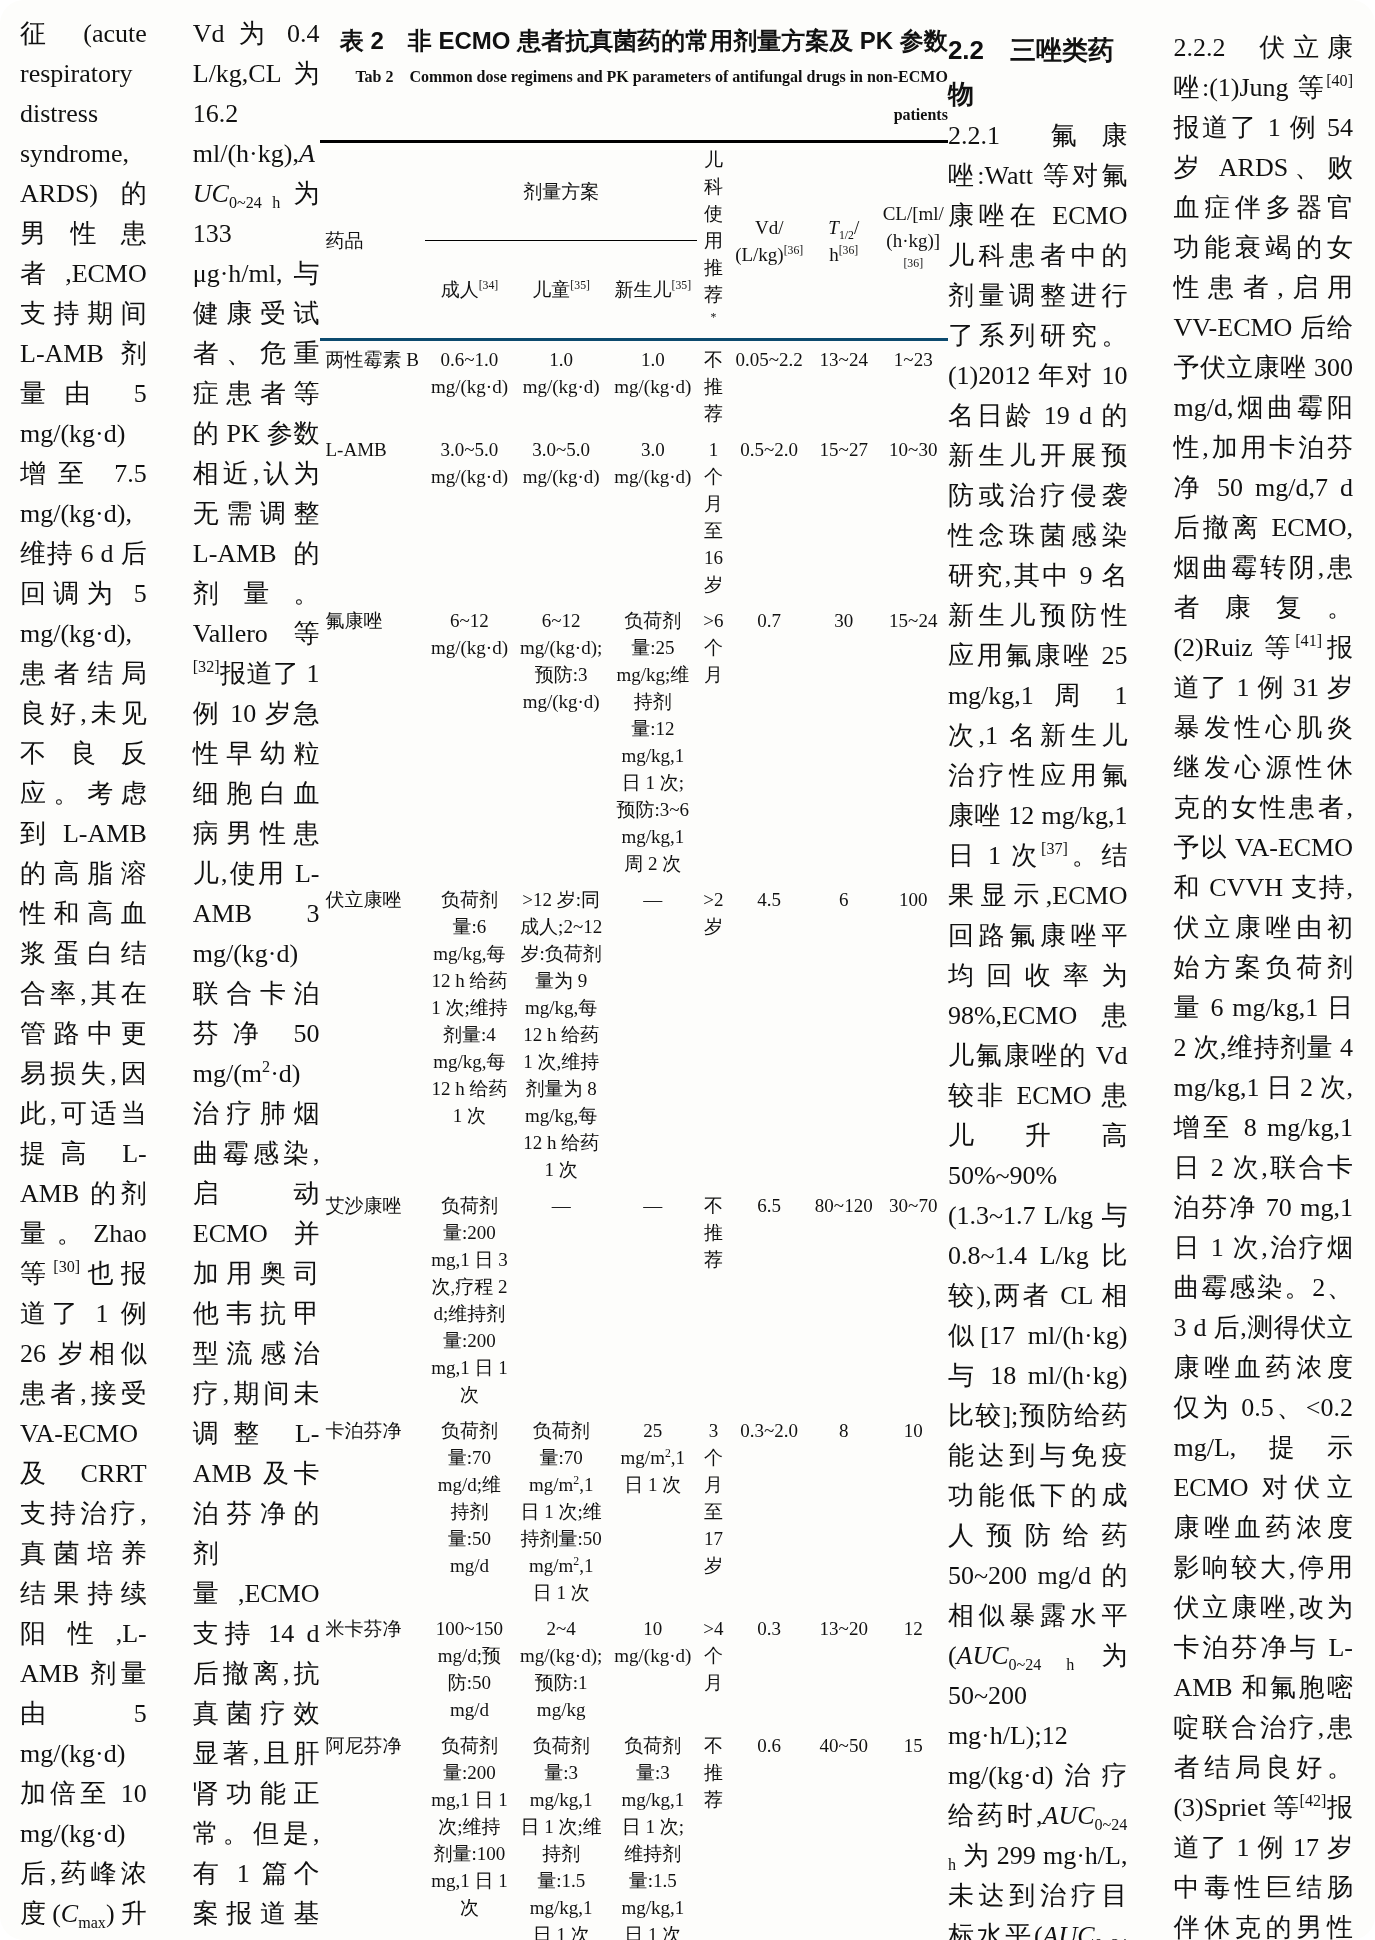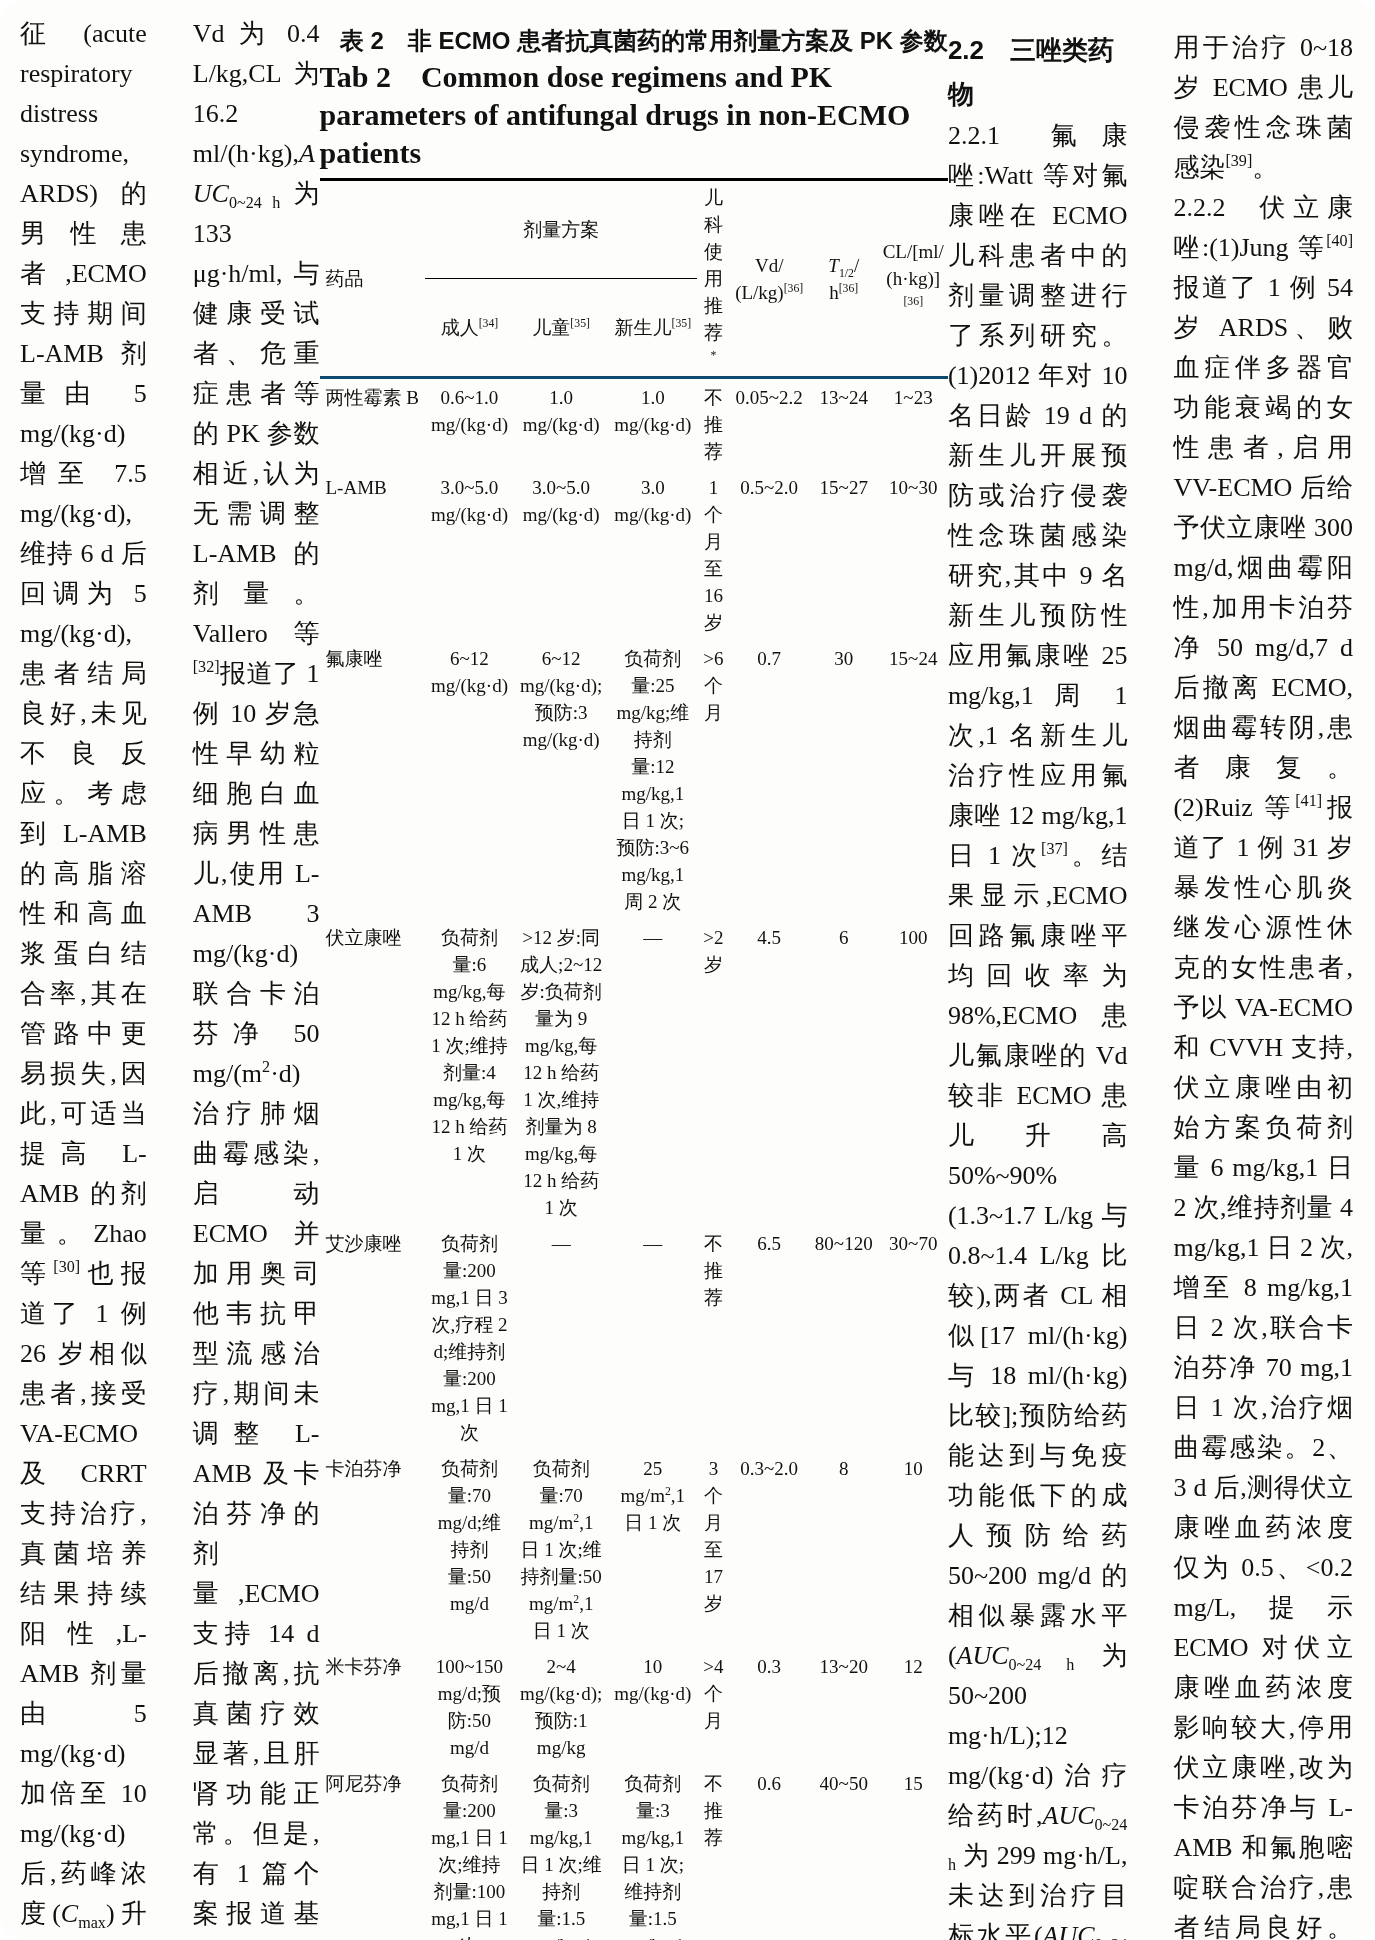--- a/index.html
+++ b/index.html
@@ -25,21 +25,21 @@
   sup { font-size:0.62em; vertical-align:super; line-height:0; }
   sub { font-size:0.62em; vertical-align:sub; line-height:0; }
 
   
   .table-block { margin-top:10px; }
   .tbl-title-cn {
     text-align:right; font-weight:bold; font-size:24px; line-height:34px;
     font-family:"Liberation Sans","DejaVu Sans",sans-serif;
   }
   .tbl-title-en {
-    text-align:left; font-weight:bold; font-size:30px; line-height:38px;
+    text-align:right; font-weight:bold; font-size:16px; line-height:38px;
   }
   table.tbl {
     width:100%;
     border-collapse:collapse;
     border-top:3px solid #000;
     border-bottom:6px double #000;
     font-size:19px; line-height:27px;
     margin-top:6px;
   }
   table.tbl thead { border-bottom:3px solid #0c4a6e; }
@@ -195,18 +195,17 @@
       <div>注:艾沙康唑 200 mg 等同于艾沙康唑硫酸酯 372 mg;“—”表示无相关数据;“<sup>*</sup>”表示美国食品药品监督管理局的儿科使用推荐</div>
     </div>
   </section>
 
   <section class="two-col bottom">
     <div class="col">
       <h3 class="sec-head">2.2 三唑类药物</h3>
       <p>2.2.1 氟康唑:Watt 等对氟康唑在 ECMO 儿科患者中的剂量调整进行了系列研究。(1)2012 年对 10 名日龄 19 d 的新生儿开展预防或治疗侵袭性念珠菌感染研究,其中 9 名新生儿预防性应用氟康唑 25 mg/kg,1 周 1 次,1 名新生儿治疗性应用氟康唑 12 mg/kg,1 日 1 次<sup>[37]</sup>。结果显示,ECMO 回路氟康唑平均回收率为 98%,ECMO 患儿氟康唑的 Vd 较非 ECMO 患儿升高 50%~90%(1.3~1.7 L/kg 与 0.8~1.4 L/kg 比较),两者 CL 相似[17 ml/(h·kg)与 18 ml/(h·kg)比较];预防给药能达到与免疫功能低下的成人预防给药 50~200 mg/d 的相似暴露水平(<i>AUC</i><sub>0~24 h</sub> 为 50~200 mg·h/L);12 mg/(kg·d)治疗给药时,<i>AUC</i><sub>0~24 h</sub> 为 299 mg·h/L,未达到治疗目标水平(<i>AUC</i><sub>0~24 h</sub>&gt;400 mg·h/L),建议剂量可增至 30~40 mg/kg。(2)2015 年,该团队基于 40 名日龄 22 d 的新生儿预防和治疗侵袭性念珠菌感染的数据(21 名新生儿接受 ECMO),建立了群体药动学模型。结果显示,ECMO 患儿的氟康唑 Vd 增加,建议预防方案为负荷剂量 12 mg/kg,维持剂量 6 mg/kg,1 日 1 次;治疗方案负荷剂量为 35 mg/kg,维持剂量为 12 mg/kg。(3)随后,该团队开发的生理药动学模型亦支持氟康唑负荷剂量 35 mg/kg</p>
     </div>
     <div class="col">
-      <p>用于治疗 0~18 岁 ECMO 患儿侵袭性念珠菌感染<sup>[39]</sup>。</p>
       <p>2.2.2 伏立康唑:(1)Jung 等<sup>[40]</sup>报道了 1 例 54 岁 ARDS、败血症伴多器官功能衰竭的女性患者,启用 VV-ECMO 后给予伏立康唑 300 mg/d,烟曲霉阳性,加用卡泊芬净 50 mg/d,7 d 后撤离 ECMO,烟曲霉转阴,患者康复。(2)Ruiz 等<sup>[41]</sup>报道了 1 例 31 岁暴发性心肌炎继发心源性休克的女性患者,予以 VA-ECMO 和 CVVH 支持,伏立康唑由初始方案负荷剂量 6 mg/kg,1 日 2 次,维持剂量 4 mg/kg,1 日 2 次,增至 8 mg/kg,1 日 2 次,联合卡泊芬净 70 mg,1 日 1 次,治疗烟曲霉感染。2、3 d 后,测得伏立康唑血药浓度仅为 0.5、&lt;0.2 mg/L,提示 ECMO 对伏立康唑血药浓度影响较大,停用伏立康唑,改为卡泊芬净与 L-AMB 和氟胞嘧啶联合治疗,患者结局良好。(3)Spriet 等<sup>[42]</sup>报道了 1 例 17 岁中毒性巨结肠伴休克的男性患者,予以伏立康唑负荷剂量 400 mg,1 日 2 次,维持剂量 280 mg,1 日 2 次治疗疑似侵袭性肺曲霉病和脑曲霉病。使用 ECMO 前,伏立康唑谷浓度()、 分别为 7.2、7.5 μg/ml,Vd 为 1.58 L/kg,CL 为 47.91 ml/min。6 d 后,予以 VV-ECMO 支持,伏立康唑维持剂量增至 400 mg,1 日 2 次。ECMO 支持 2 d 后,伏立康唑 、 大幅升高,提示其吸附具有饱和性;</p>
     </div>
   </section>
 
 </div>
 
 </body></html>

